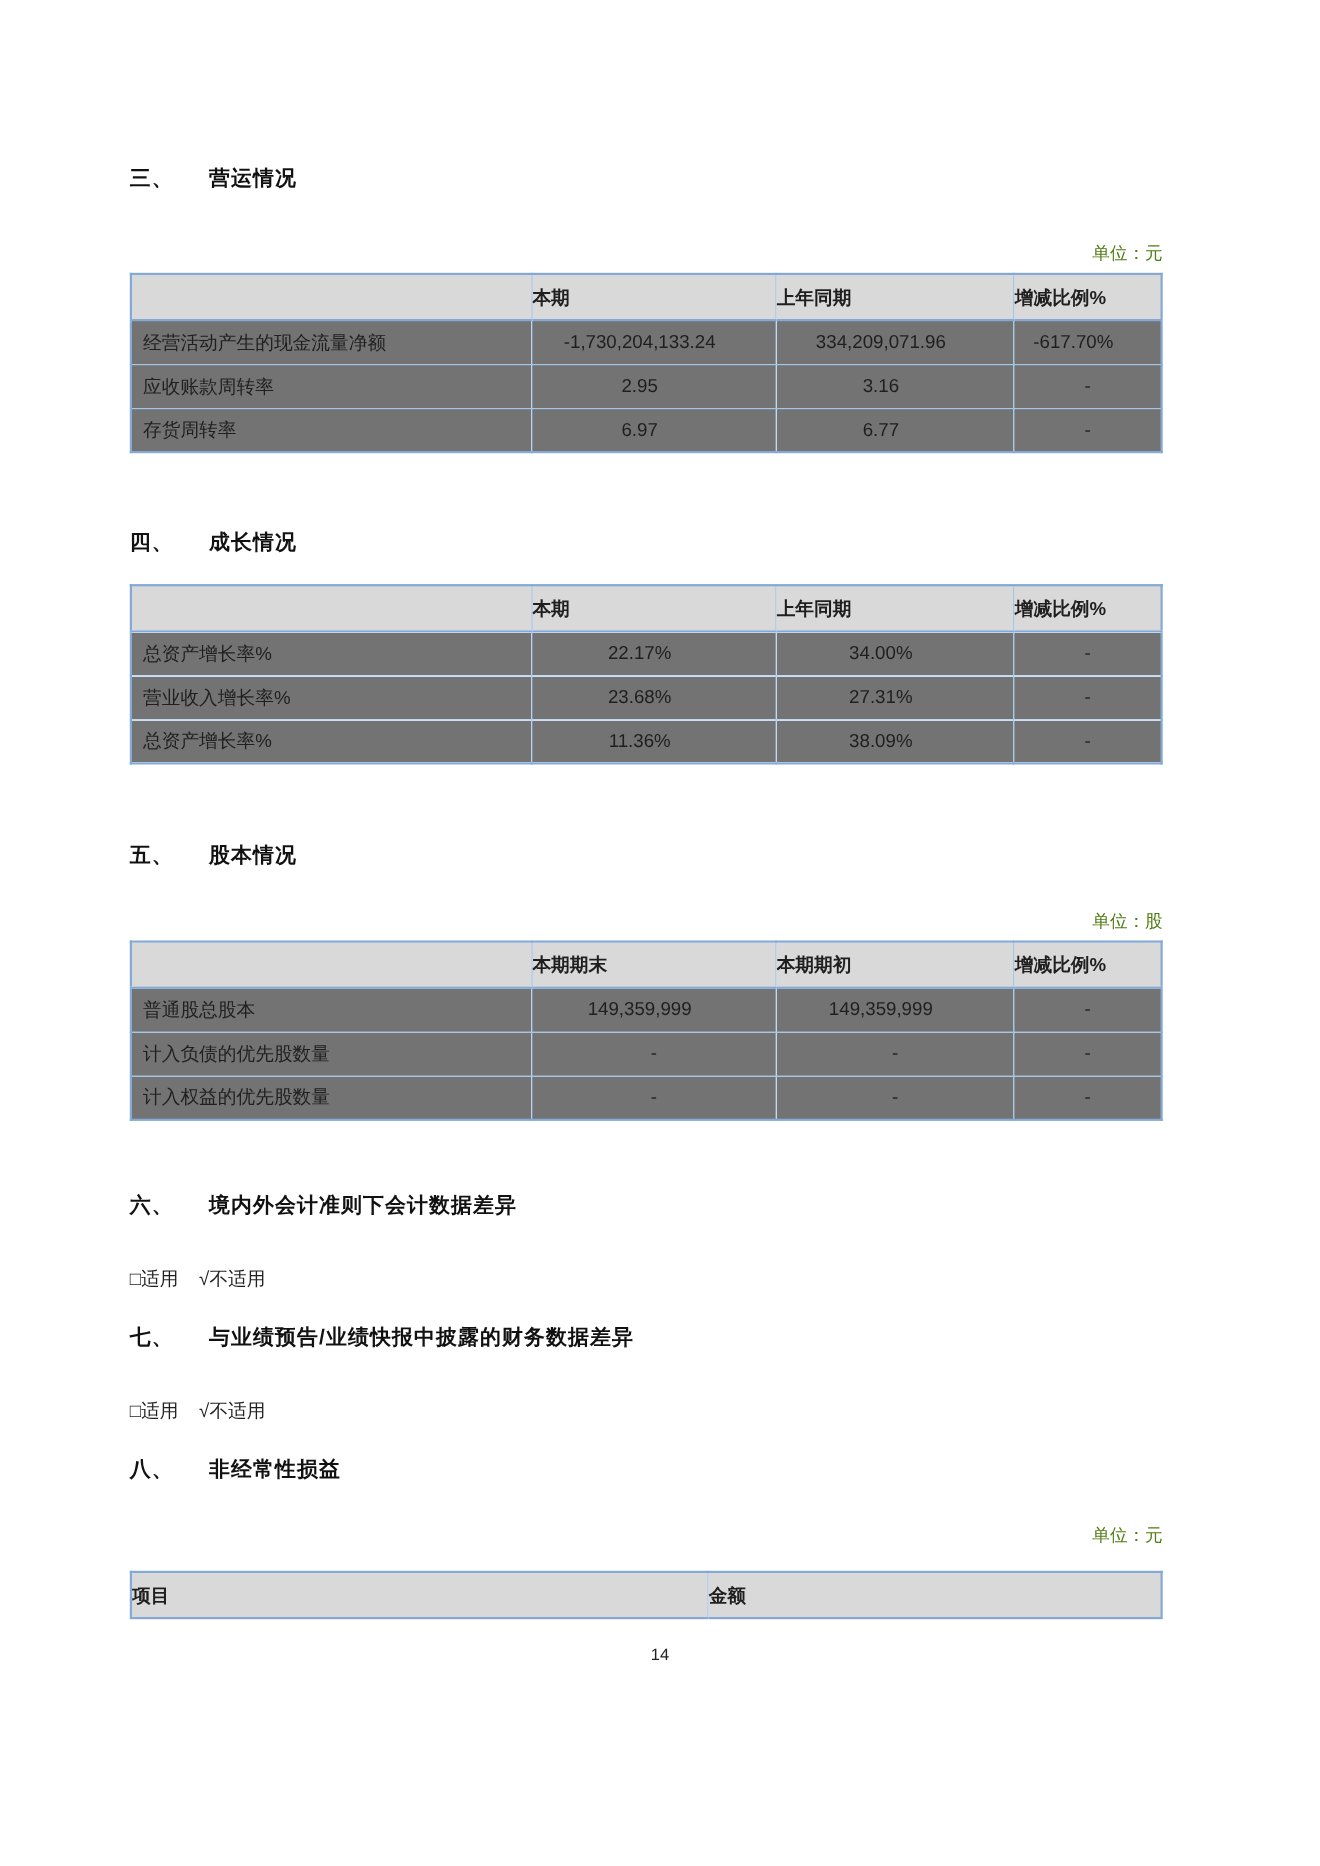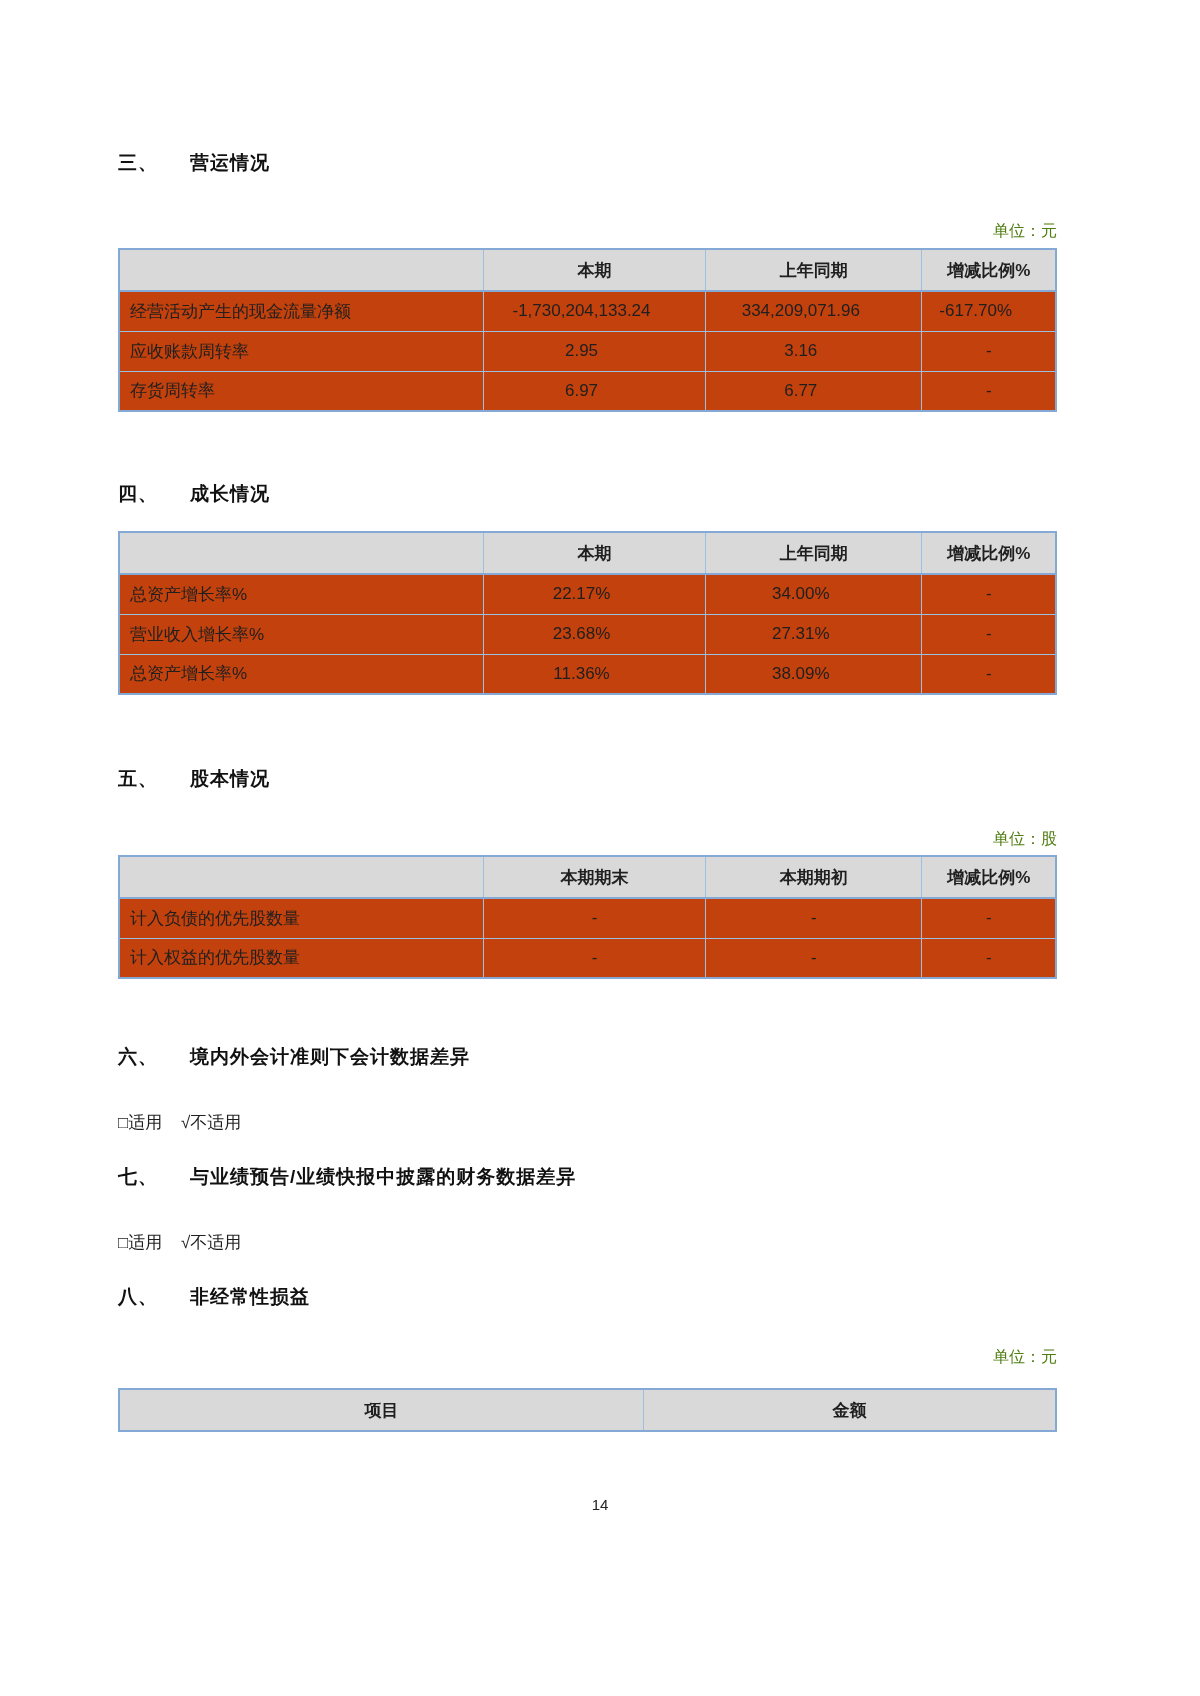--- a/index.html
+++ b/index.html
@@ -26,24 +26,24 @@
   }
 
   table {
     width:100%; border-collapse:collapse; table-layout:fixed;
     font-size:17px; color:#1f1f1f;
   }
   table { border:2px solid #84a9d6; }
   th, td { border:1px solid #9cc0e4; overflow:hidden; white-space:nowrap; }
   thead th {
     background:#d9d9d9; height:42px; font-weight:bold;
-    text-align:center; font-size:17px;
+    text-align:left; font-size:17px;
     border-bottom:2px solid #84a9d6;
   }
-  tbody td { height:40px; background:#c2410c; }
+  tbody td { height:40px; background:#737373; }
   td.l { text-align:left;  padding-left:10px; }
   td.r { text-align:center; padding-right:26px; }
   td.c { text-align:center; }
 
   .check-line { font-size:17px; line-height:22px; color:#1f1f1f; }
   .check-line .opt { margin-right:14px; }
 
   .page-number {
     position:absolute; left:0; top:1496px; width:100%;
     text-align:center; font-size:15px; color:#222;
@@ -169,20 +169,26 @@
     <thead>
       <tr>
         <th></th>
         <th>本期期末</th>
         <th>本期期初</th>
         <th>增减比例%</th>
       </tr>
     </thead>
     <tbody>
       <tr>
+        <td class="l">普通股总股本</td>
+        <td class="r">149,359,999</td>
+        <td class="r">149,359,999</td>
+        <td class="c">-</td>
+      </tr>
+      <tr>
         <td class="l">计入负债的优先股数量</td>
         <td class="c">-</td>
         <td class="c">-</td>
         <td class="c">-</td>
       </tr>
       <tr>
         <td class="l">计入权益的优先股数量</td>
         <td class="c">-</td>
         <td class="c">-</td>
         <td class="c">-</td>

